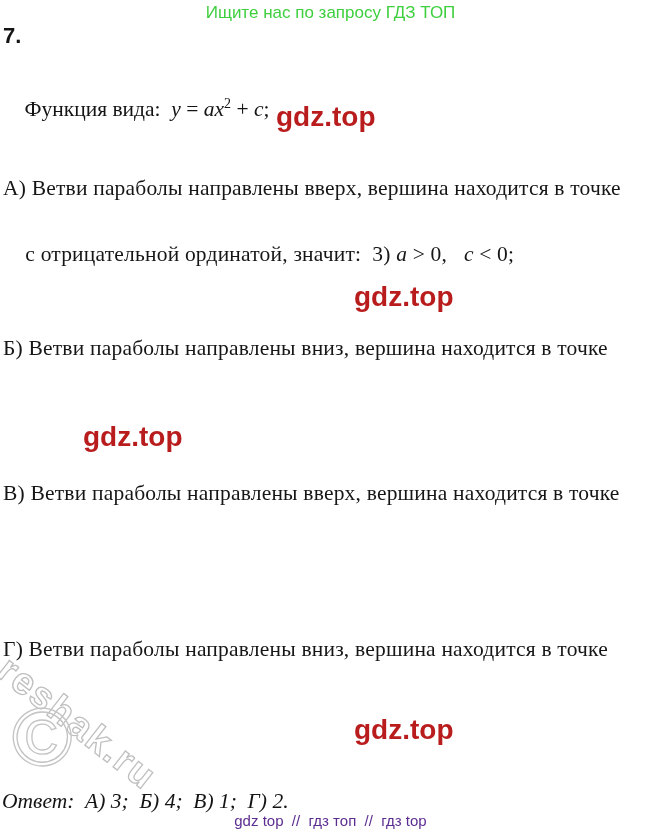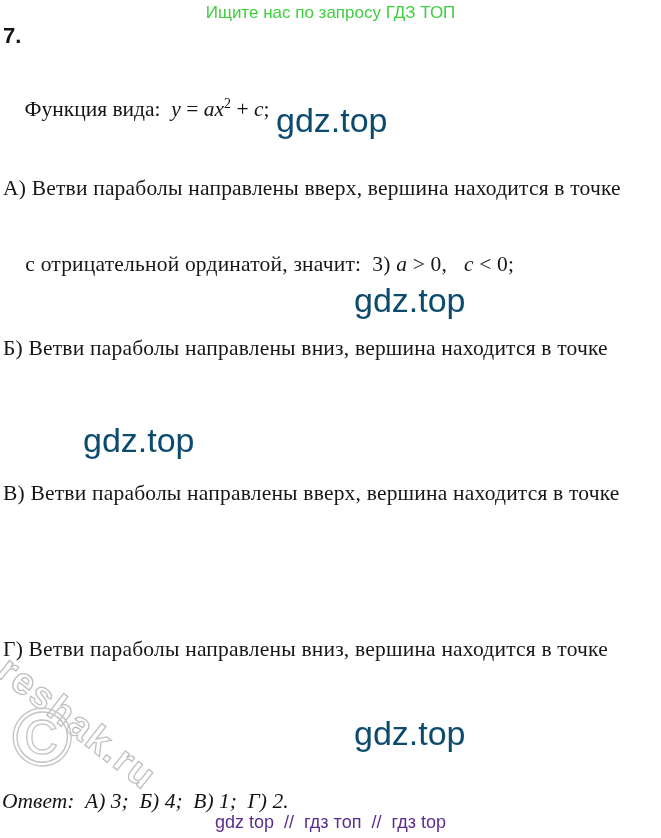--- a/index.html
+++ b/index.html
@@ -21,37 +21,37 @@
     position:absolute;left:3px;top:23px;font-family:"Liberation Sans",sans-serif;
     font-weight:700;font-size:22px;z-index:3;
   }
   .copyright{
     position:absolute;right:8px;top:27px;font-size:21px;z-index:3;white-space:pre;
   }
   .formula{position:absolute;left:3px;top:71px;font-size:21.5px;z-index:3;white-space:pre;}
   .formula sup{font-size:14px;font-style:normal;}
   .wm-gdz{
     position:absolute;font-family:"Liberation Sans",sans-serif;
-    font-size:34px;color:#0c4a6e;z-index:2;white-space:pre;
+    font-size:28px;color:#b91c1c;z-index:2;white-space:pre;font-weight:bold;
   }
   .wm-reshak{
     position:absolute;left:16px;top:648px;z-index:1;
     font-family:"Liberation Sans",sans-serif;font-weight:700;font-size:38px;
     letter-spacing:2px;color:transparent;-webkit-text-stroke:1.3px #bfbfbf;
     transform:rotate(38deg);transform-origin:0 0;white-space:pre;
   }
   .wm-copy{
     position:absolute;left:12px;top:696px;z-index:1;
     font-family:"Liberation Sans",sans-serif;font-size:82px;line-height:1;
     color:transparent;-webkit-text-stroke:1.3px #c4c4c4;
   }
   .answer{position:absolute;left:2px;top:789px;font-size:21.5px;z-index:3;white-space:pre;font-style:italic;}
   .footer{
     position:absolute;left:0;right:0;top:812px;text-align:center;
-    font-family:"Liberation Sans",sans-serif;font-size:18px;font-weight:500;
+    font-family:"Liberation Sans",sans-serif;font-size:15px;font-weight:500;
     color:#5c2d91;z-index:3;white-space:pre;
   }
 </style>
 </head>
 <body>
 
 <div class="canvas">
 
   <div class="banner">Ищите нас по запросу ГДЗ ТОП</div>
 
@@ -61,21 +61,21 @@
   <div class="formula">
     <span>Функция вида:  </span><span class="mathvar">y</span><span> = </span><span class="mathvar">ax</span><sup>2</sup><span> + </span><span class="mathvar">c</span><span>;</span>
   </div>
 
   <div class="wm-gdz" style="left:276px;top:101px">gdz.top</div>
   <div class="wm-gdz" style="left:354px;top:281px">gdz.top</div>
   <div class="wm-gdz" style="left:83px;top:421px">gdz.top</div>
   <div class="wm-gdz" style="left:354px;top:714px">gdz.top</div>
 
   <div class="line" style="top:176px">А) Ветви параболы направлены вверх, вершина находится в точке</div>
-  <div class="line" style="top:227px">
+  <div class="line" style="top:217px">
     <span>с отрицательной ординатой, значит:  3) </span><span class="mathvar">a</span><span> &gt; 0,   </span><span class="mathvar">c</span><span> &lt; 0;</span>
   </div>
 
   <div class="line" style="top:336px">Б) Ветви параболы направлены вниз, вершина находится в точке</div>
 
   <div class="line" style="top:481px">В) Ветви параболы направлены вверх, вершина находится в точке</div>
 
   <div class="line" style="top:637px">Г) Ветви параболы направлены вниз, вершина находится в точке</div>
 
   <div class="wm-reshak">reshak.ru</div>

